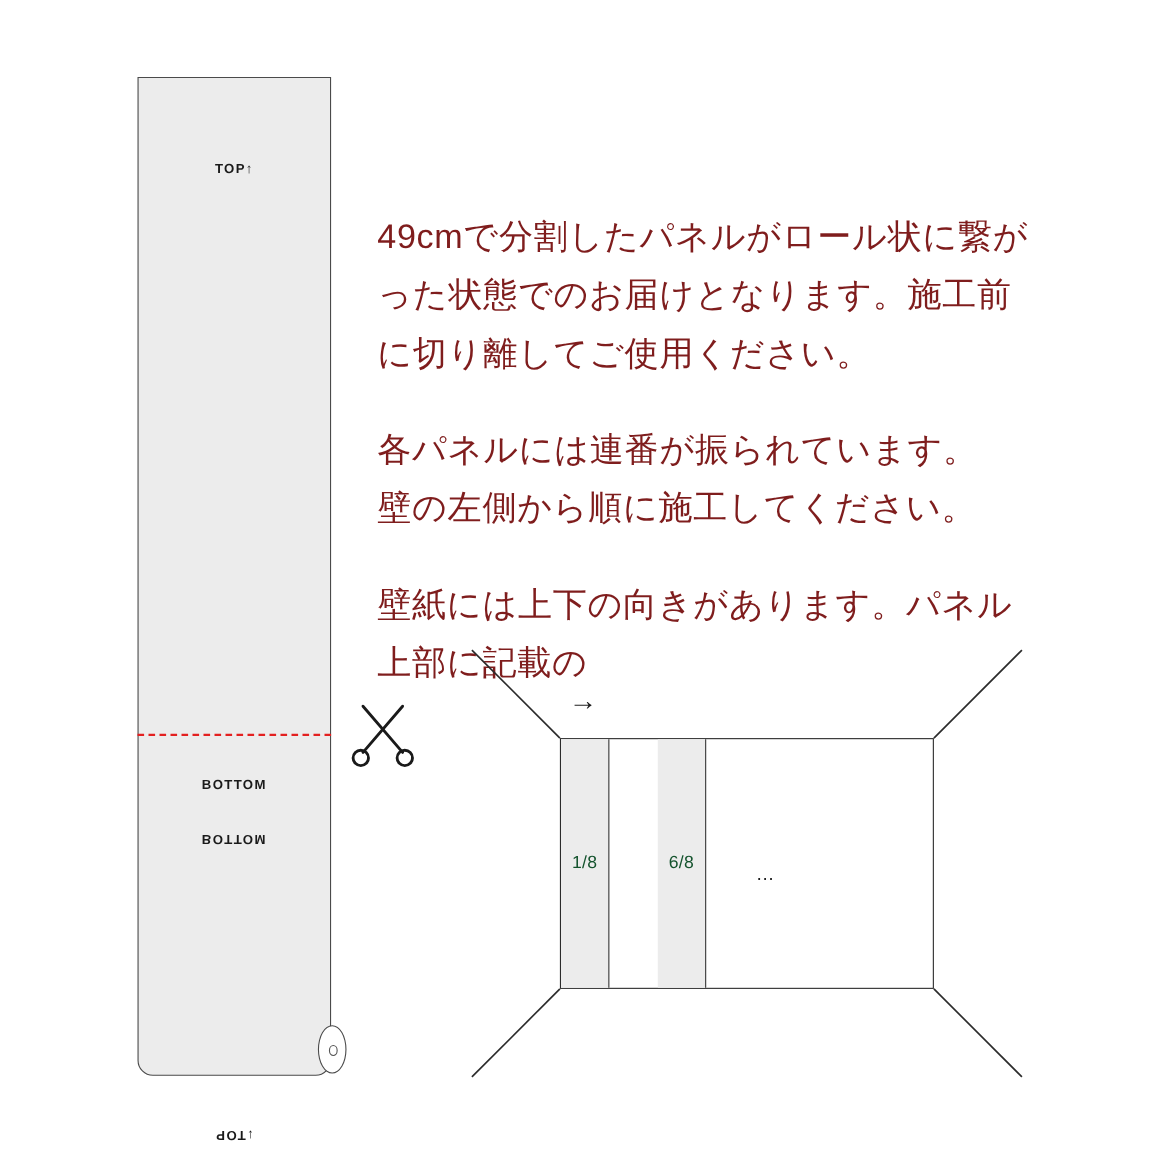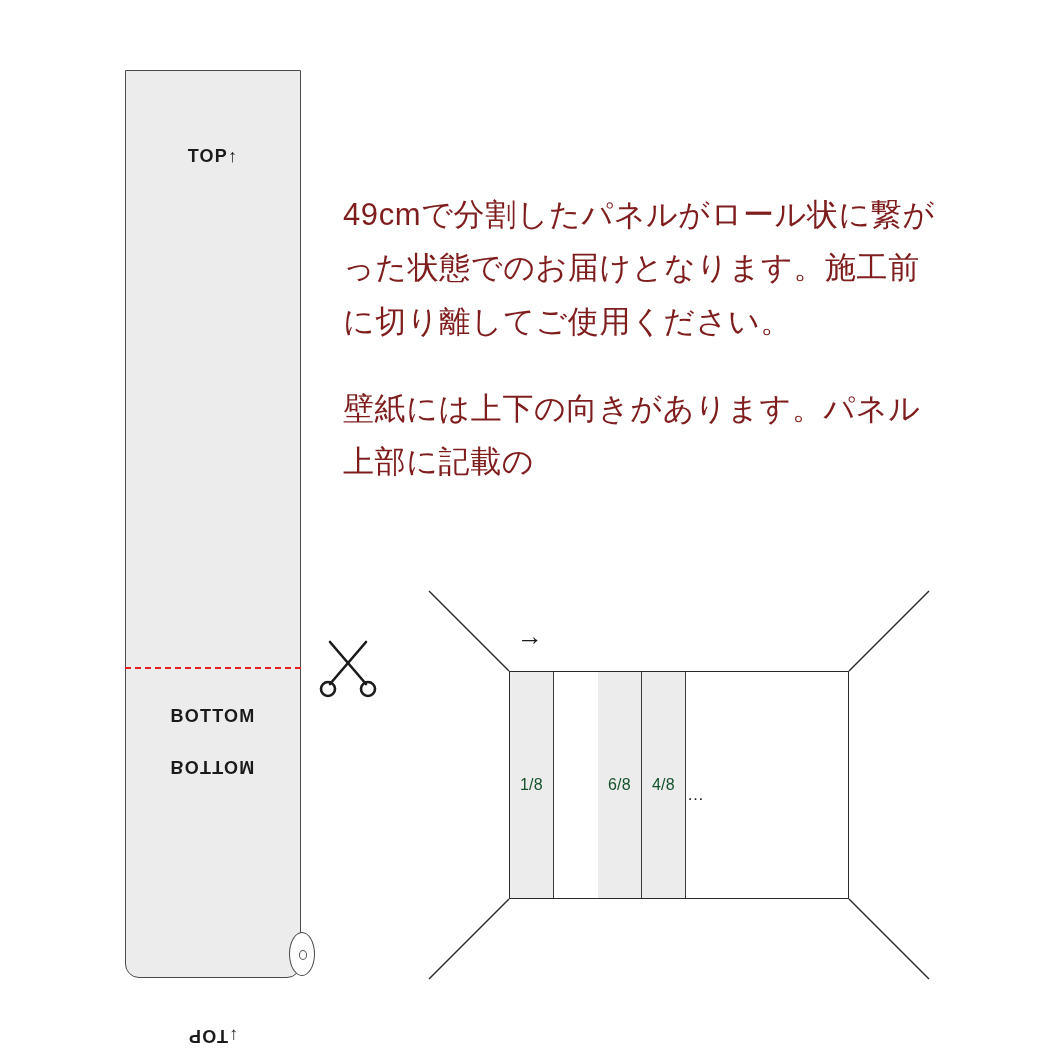--- a/index.html
+++ b/index.html
@@ -32,21 +32,21 @@
     height: 100%;
     box-sizing: border-box;
     background: #ececec;
     border: 1.6px solid #4a4a4a;
     border-radius: 0 0 14px 14px;
   }
   .roll-label {
     position: absolute;
     width: 100%;
     text-align: center;
-    font-size: 18px;
+    font-size: 12px;
     letter-spacing: 1.2px;
     font-weight: 600;
     color: #1a1a1a;
   }
   #roll-top-label {
     top: 76px;
   }
   #roll-bottom-label {
     top: 636px;
   }
@@ -183,20 +183,24 @@
   <g stroke="#1a1a1a" stroke-width="2.6" fill="none" stroke-linecap="round">
     <line x1="14" y1="8" x2="50" y2="50"></line>
     <line x1="50" y1="8" x2="14" y2="50"></line>
     <circle cx="12" cy="55" r="7"></circle>
     <circle cx="52" cy="55" r="7"></circle>
   </g>
 </svg>
 
 <div id="instructions">
   <p class="para">49cmで分割したパネルがロール状に繋がった状態でのお届けとなります。施工前に切り離してご使用ください。</p>
+  <p class="para">
+    <span>各パネルには連番が振られています。</span><br>
+    <span>壁の左側から順に施工してください。</span>
+  </p>
   <p class="para">
     <span>壁紙には上下の向きがあります。パネル上部に記載の</span><br>
   </p>
 </div>
 
 <div id="room-diagram">
   <svg width="510" height="400" viewBox="0 0 510 400" xmlns="http://www.w3.org/2000/svg">
     <g stroke="#2b2b2b" stroke-width="1.5" fill="none">
       <line x1="4" y1="6" x2="84" y2="86"></line>
       <line x1="504" y1="6" x2="424" y2="86"></line>
@@ -205,20 +209,17 @@
     </g>
   </svg>
 
   <div id="wall-back">
     <div class="panel-strip" style="left:0px; width:44px;">
       <span class="panel-label">1/8</span>
     </div>
     <div class="panel-strip" style="left:88px; width:44px;">
       <span class="panel-label">6/8</span>
     </div>
-    <div class="panel-strip" style="left:132px; width:44px;">
-      <span class="panel-label">4/8</span>
-    </div>
   </div>
 
   <div id="panels-ellipsis">…</div>
   <div id="direction-arrow">→</div>
 </div>
 
 </body></html>

